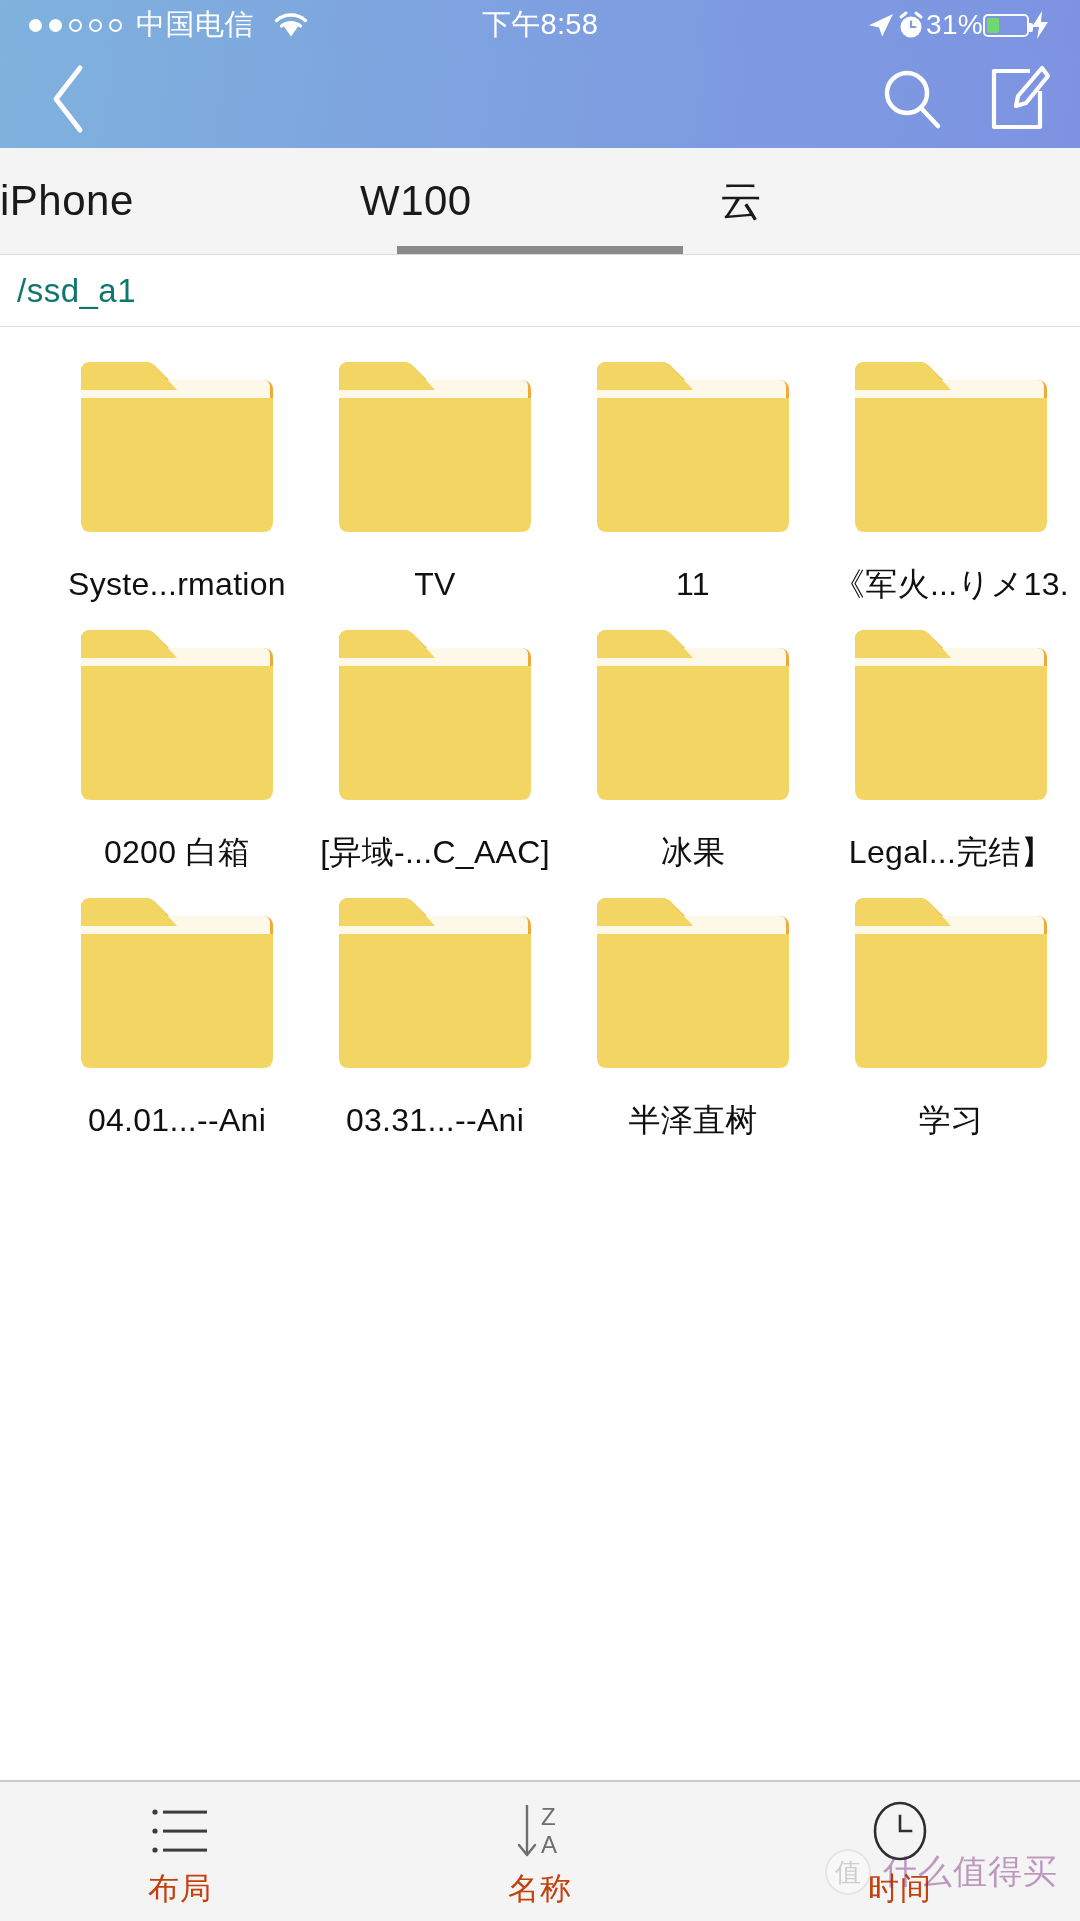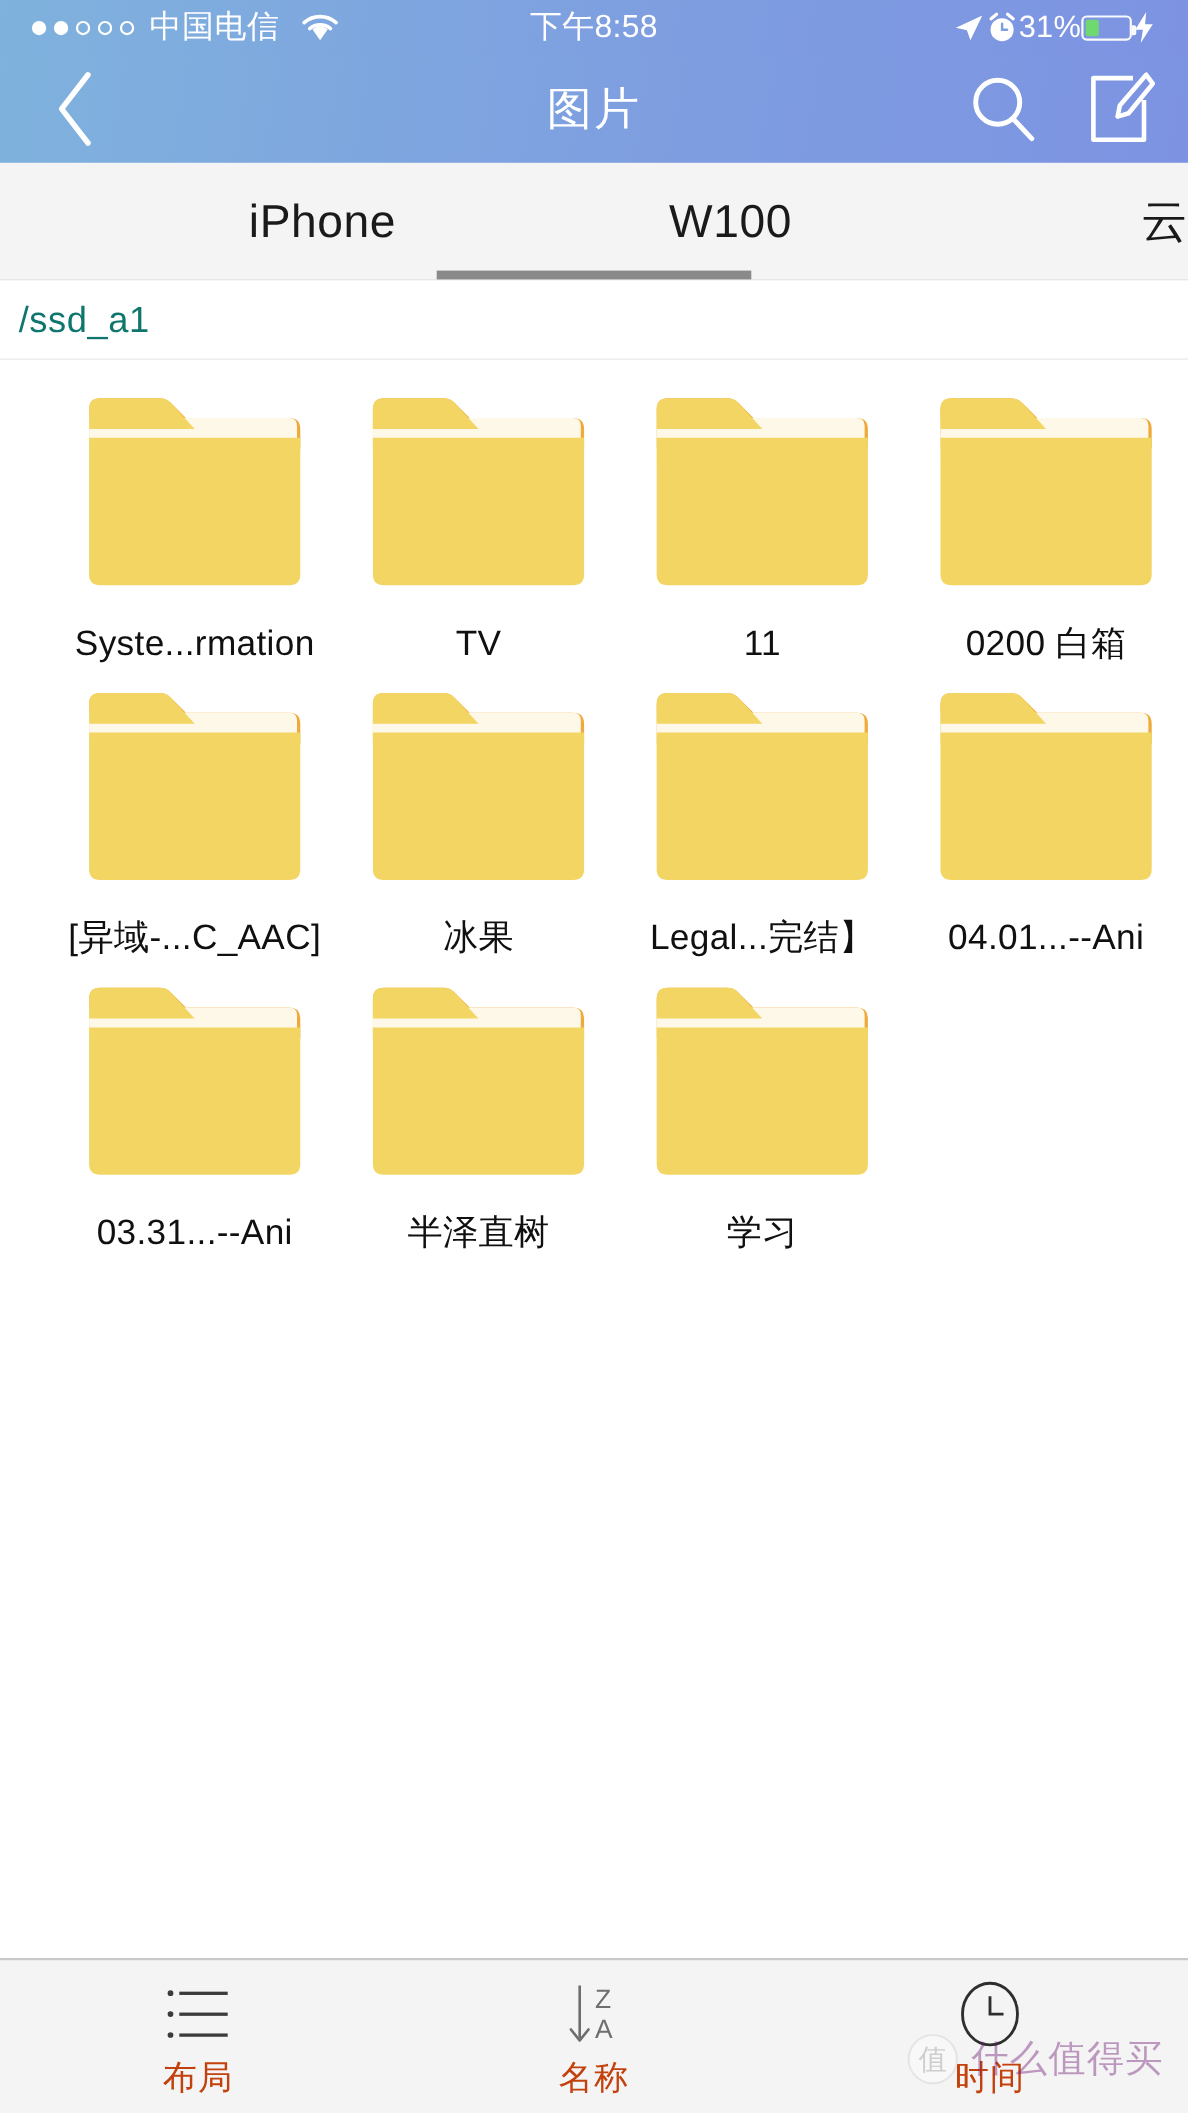--- a/index.html
+++ b/index.html
@@ -72,21 +72,21 @@
   .nav-btn { width: 72px; height: 72px; display: flex; align-items: center; justify-content: center; }
 
   
   .tabbar {
     flex: 0 0 107px; height: 107px;
     background: #f4f4f4;
     display: flex; align-items: stretch;
     border-bottom: 1px solid #dcdcdc;
   }
   .tab {
-    flex: 1; display: flex; align-items: center; justify-content: flex-end;
+    flex: 1; display: flex; align-items: center; justify-content: flex-start;
     position: relative; color: #1a1a1a; font-size: 42px; letter-spacing: 0.5px;
   }
   .tab .tab-underline {
     position: absolute; bottom: 0; left: 50%; transform: translateX(-50%);
     width: 286px; height: 8px; background: #8a8a8a; display: none;
   }
   .tab.active .tab-underline { display: block; }
 
   
   .pathbar {
@@ -198,21 +198,20 @@
       </svg>
     </div>
   </div>
 
   <div class="navbar">
     <div class="nav-back">
       <svg width="44" height="74" viewBox="0 0 44 74">
         <path d="M33 6 L9 37 L33 68" stroke="#ffffff" stroke-width="5" fill="none" stroke-linecap="round" stroke-linejoin="round"></path>
       </svg>
     </div>
-    <div class="nav-title">图片</div>
     <div class="nav-actions">
       <div class="nav-btn">
         <svg width="66" height="66" viewBox="0 0 66 66">
           <circle cx="28" cy="27" r="20" stroke="#ffffff" stroke-width="4.5" fill="none"></circle>
           <path d="M42 42 L59 60" stroke="#ffffff" stroke-width="4.5" fill="none" stroke-linecap="round"></path>
         </svg>
       </div>
       <div class="nav-btn">
         <svg width="64" height="68" viewBox="0 0 64 68">
           <path d="M44 6 L8 6 L8 62 L54 62 L54 26" stroke="#ffffff" stroke-width="4.2" fill="none" stroke-linejoin="round"></path>
@@ -270,20 +269,29 @@
           </svg>
           <div class="cell-label">11</div>
         </div>
         <div class="cell">
           <svg class="folder-icon" viewBox="0 0 200 200">
             <path d="M4 26 Q4 16 14 16 L68 16 Q74 16 78 20 L92 34 L186 34 Q196 34 196 44 L196 62 L4 62 Z" fill="#eeab3c"></path>
             <path d="M4 34 L92 34 L186 34 Q193 34 193 41 L193 78 L4 78 Z" fill="#fdf8e8"></path>
             <path d="M4 26 Q4 16 14 16 L68 16 Q74 16 78 20 L100 44 L4 44 Z" fill="#f3d563"></path>
             <path d="M4 52 L196 52 Q196 52 196 62 L196 176 Q196 186 186 186 L14 186 Q4 186 4 176 Z" fill="#f3d563"></path>
           </svg>
+          <div class="cell-label">《军火...りメ13.</div>
+        </div>
+        <div class="cell">
+          <svg class="folder-icon" viewBox="0 0 200 200">
+            <path d="M4 26 Q4 16 14 16 L68 16 Q74 16 78 20 L92 34 L186 34 Q196 34 196 44 L196 62 L4 62 Z" fill="#eeab3c"></path>
+            <path d="M4 34 L92 34 L186 34 Q193 34 193 41 L193 78 L4 78 Z" fill="#fdf8e8"></path>
+            <path d="M4 26 Q4 16 14 16 L68 16 Q74 16 78 20 L100 44 L4 44 Z" fill="#f3d563"></path>
+            <path d="M4 52 L196 52 Q196 52 196 62 L196 176 Q196 186 186 186 L14 186 Q4 186 4 176 Z" fill="#f3d563"></path>
+          </svg>
           <div class="cell-label">0200 白箱</div>
         </div>
         <div class="cell">
           <svg class="folder-icon" viewBox="0 0 200 200">
             <path d="M4 26 Q4 16 14 16 L68 16 Q74 16 78 20 L92 34 L186 34 Q196 34 196 44 L196 62 L4 62 Z" fill="#eeab3c"></path>
             <path d="M4 34 L92 34 L186 34 Q193 34 193 41 L193 78 L4 78 Z" fill="#fdf8e8"></path>
             <path d="M4 26 Q4 16 14 16 L68 16 Q74 16 78 20 L100 44 L4 44 Z" fill="#f3d563"></path>
             <path d="M4 52 L196 52 Q196 52 196 62 L196 176 Q196 186 186 186 L14 186 Q4 186 4 176 Z" fill="#f3d563"></path>
           </svg>
           <div class="cell-label">[异域-...C_AAC]</div>

